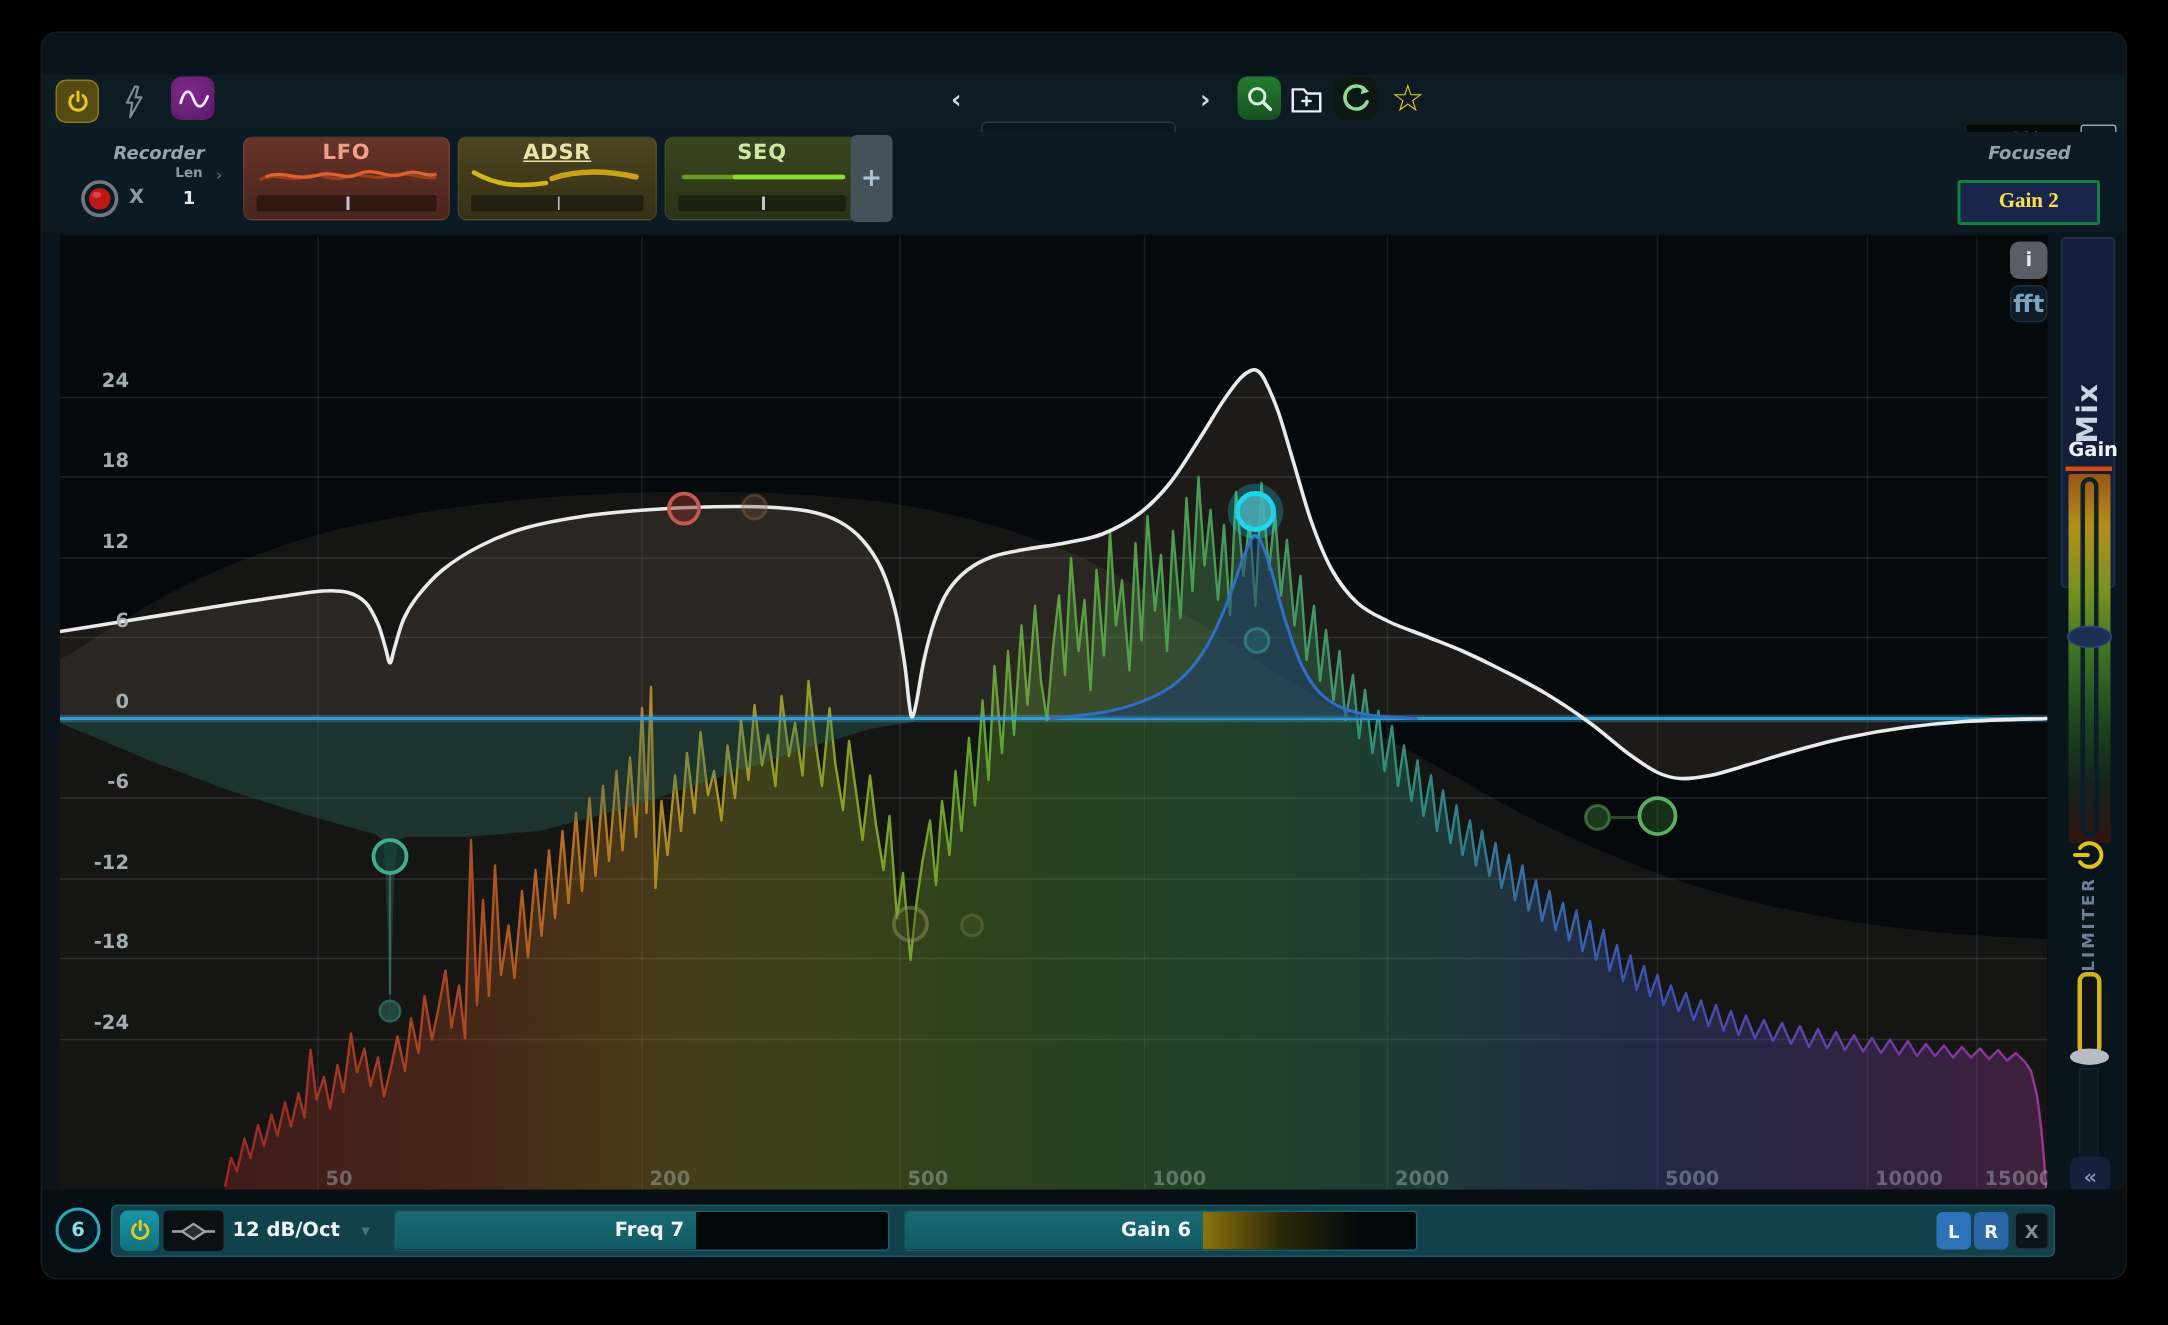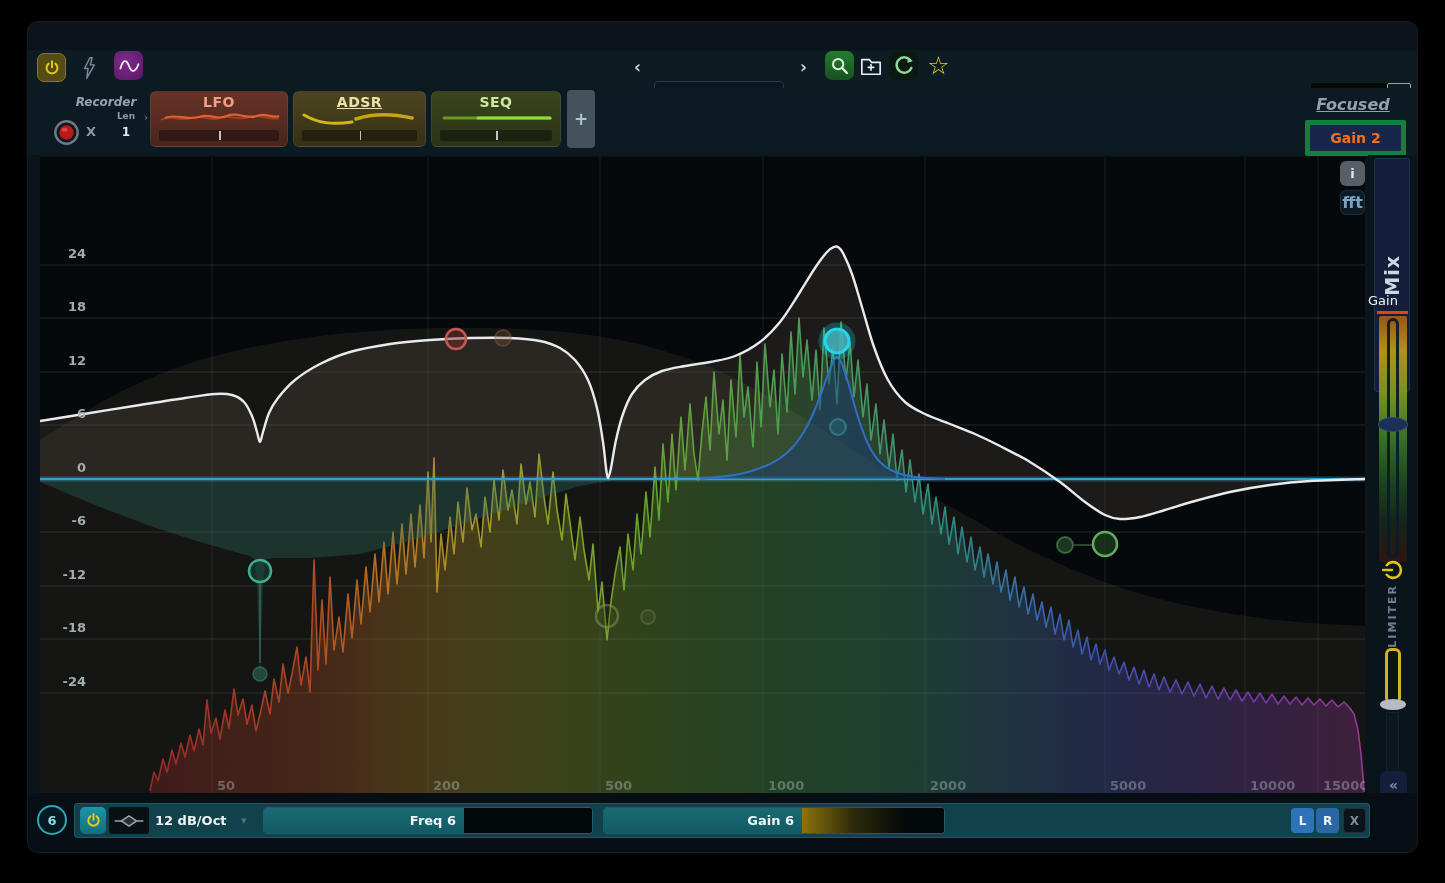--- a/index.html
+++ b/index.html
@@ -27,49 +27,49 @@
   .hamb{position:absolute;left:1359px;top:33px;width:24px;}
   .hamb div{height:5px;border:1.5px solid #97a3ad;border-radius:2px;margin-bottom:2px;}
   
   .reclabel{position:absolute;left:30px;top:73px;width:96px;text-align:center;color:#95a4ad;
     font-style:italic;font-weight:bold;font-size:12px;}
   .xlabel{position:absolute;left:58px;top:102px;color:#8b9aa3;font-weight:bold;font-size:13px;}
   .lenlabel{position:absolute;left:84px;top:89px;width:28px;text-align:center;color:#8b9aa3;font-weight:bold;font-size:9px;}
   .lenvalue{position:absolute;left:84px;top:103px;width:28px;text-align:center;color:#e2e9ec;font-weight:bold;font-size:12px;}
   .lenchev{position:absolute;left:116px;top:90px;color:#5a6a74;font-size:10px;font-weight:bold;}
   .modpanel{position:absolute;top:69px;height:56px;border-radius:6px;border:1px solid rgba(255,255,255,.07);
-    box-sizing:border-box;padding:2px 6px;}
+    box-sizing:border-box;padding:2px 6px;margin-left:12px;}
   .modpanel .mtitle{text-align:center;font-weight:bold;font-size:14px;letter-spacing:.5px;}
   .modpanel .mslider{position:absolute;left:8px;right:8px;bottom:5px;height:11px;background:rgba(0,0,0,.38);
     border-radius:2px;}
   .modpanel .mslider i{position:absolute;left:50%;top:1px;bottom:1px;width:1.5px;background:rgba(235,240,242,.8);}
   .plustab{position:absolute;left:539px;top:68px;width:28px;height:58px;background:#45525b;border-radius:4px;
     display:flex;align-items:center;justify-content:center;color:#a9c6d6;font-size:17px;font-weight:bold;}
   .focusedlbl{position:absolute;left:1280px;top:73px;width:90px;text-align:center;color:#93a2ab;
-    font-style:italic;font-weight:bold;font-size:16px;text-decoration:underline;}
+    font-style:italic;font-weight:bold;font-size:12px;}
   .gain2btn{position:absolute;left:1277px;top:98px;width:91px;height:26px;background:#18264b;
-    border:5px solid #15803d;border-radius:2px;display:flex;align-items:center;justify-content:center;
-    color:#f97316;font-weight:bold;font-size:14px;}
+    border:2px solid #15803d;border-radius:2px;display:flex;align-items:center;justify-content:center;
+    color:#fde047;font-weight:bold;font-size:14px;font-family:Liberation Serif, serif;}
   
   #plotwrap{position:absolute;left:12px;top:135px;width:1325px;height:638px;background:#05090b;
     border-bottom:2px solid #10434d;}
   .db-label{fill:#aebabf;font:bold 13px "DejaVu Sans",sans-serif;opacity:.92;}
   .freq-label{fill:rgba(185,200,206,.40);font:bold 13px "DejaVu Sans",sans-serif;}
   .ibtn{position:absolute;left:1312px;top:139px;width:25px;height:25px;background:#575e65;border-radius:6px;
     color:#e2e7ea;font-weight:bold;font-size:13px;display:flex;align-items:center;justify-content:center;}
   .fftbtn{position:absolute;left:1312px;top:168px;width:25px;height:25px;background:#0d1b26;border-radius:6px;
     border:1px solid rgba(110,160,190,.16);box-sizing:border-box;color:#7ba3c0;font-weight:bold;font-size:16px;
     display:flex;align-items:center;justify-content:center;}
   
   .sidebar{position:absolute;left:1340px;top:133px;width:44px;bottom:0;background:#09141b;}
   .vtext{writing-mode:vertical-rl;transform:rotate(180deg);}
   .mixpanel{position:absolute;left:1346px;top:136px;width:36px;height:234px;background:#131f3a;
     border:1px solid #20314f;border-radius:3px;box-sizing:border-box;display:flex;align-items:center;justify-content:center;}
   .mixpanel span{color:#ccd6e2;font-weight:bold;font-size:19px;letter-spacing:1px;}
-  .gainlbl{position:absolute;left:1340px;top:271px;width:44px;text-align:left;color:#eef2f4;font-weight:normal;font-size:13px;}
+  .gainlbl{position:absolute;left:1340px;top:271px;width:44px;text-align:right;color:#eef2f4;font-weight:bold;font-size:13px;}
   .clipline{position:absolute;left:1349px;top:289px;width:31px;height:3px;background:#d8490f;}
   .gslider{position:absolute;left:1351px;top:294px;width:28px;height:246px;border-radius:2px;opacity:.9;
     background:linear-gradient(#a85c12,#c49c16 14%,#7e9e20 33%,#3d7a27 50%,#1d491f 68%,#17251a 84%,#341410);}
   .ggroove{position:absolute;left:1359px;top:296px;width:12px;height:240px;border:3px solid rgba(8,28,40,.95);
     border-radius:9px;box-sizing:border-box;}
   .ghandle{position:absolute;left:1350px;top:395px;width:30px;height:15px;border-radius:50%;
     background:#1c2f55;border:1px solid #2d4b7c;box-sizing:border-box;}
   .limlbl{position:absolute;left:1346px;top:563px;width:36px;height:62px;display:flex;align-items:center;justify-content:center;}
   .limlbl span{color:#6d8095;font-weight:bold;font-size:11px;letter-spacing:2px;}
   .lfader{position:absolute;left:1357px;top:626px;width:16px;height:56px;border:3px solid #d4b41e;
@@ -330,21 +330,21 @@
       <svg width="36" height="22" viewBox="0 0 38 26">
         <path d="M2 13 H10 M28 13 H36" stroke="#9aa4aa" stroke-width="1.8"></path>
         <path d="M10 13 L19 7 L28 13 L19 19 Z" stroke="#9aa4aa" stroke-width="1.8" fill="rgba(95,105,110,.35)"></path>
       </svg>
     </div>
     <div class="slopetext">12 dB/Oct</div>
     <div class="slopechev">▾</div>
 
     <div class="slider" style="left:188px;width:330px;">
       <div class="fill" style="width:200px;"></div>
-      <div class="flabel" style="left:0;width:200px;">Freq 6</div>
+      <div class="flabel" style="left:0;width:200px;">Freq 7</div>
     </div>
     <div class="slider" style="left:528px;width:342px;">
       <div class="fill" style="width:198px;"></div>
       <div class="modseg" style="left:198px;width:104px;"></div>
       <div class="flabel" style="left:0;width:198px;">Gain 6</div>
     </div>
     <div class="lrx" style="left:1216px;background:#2e72ba;">L</div>
     <div class="lrx" style="left:1241px;background:#2b67a6;">R</div>
     <div class="lrx" style="left:1268px;background:#0b1519;border:1px solid #233238;color:#7e8e96;box-sizing:border-box;">X</div>
   </div>

